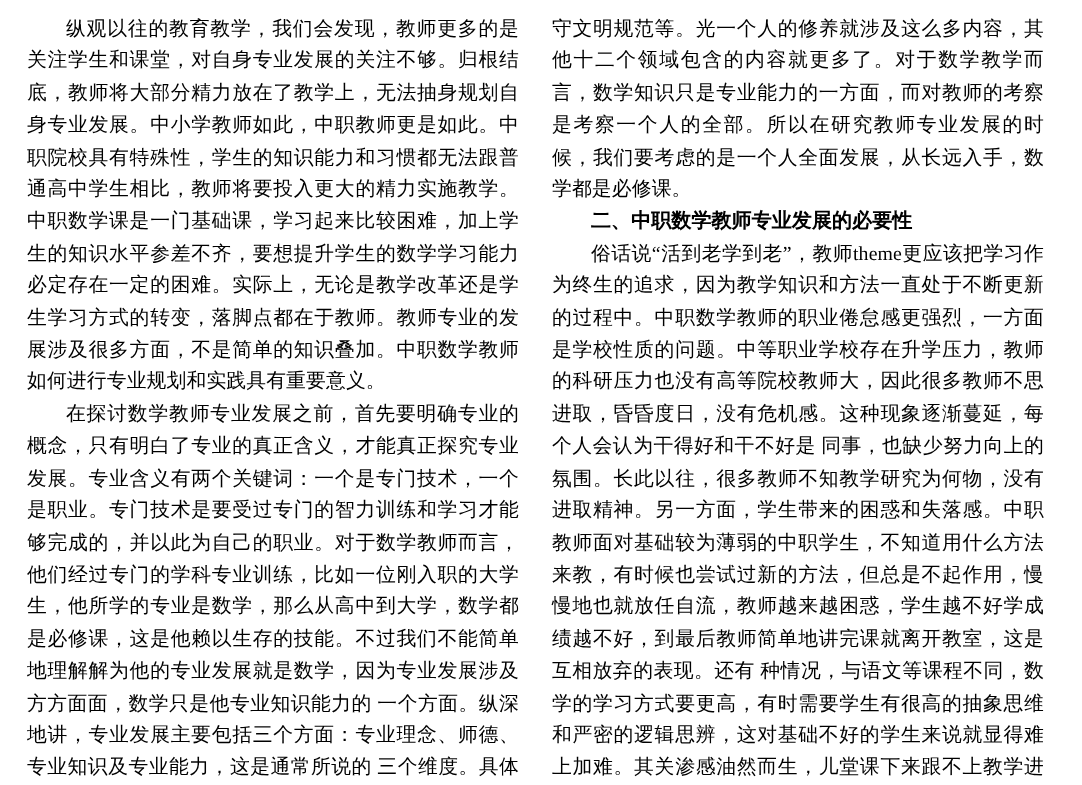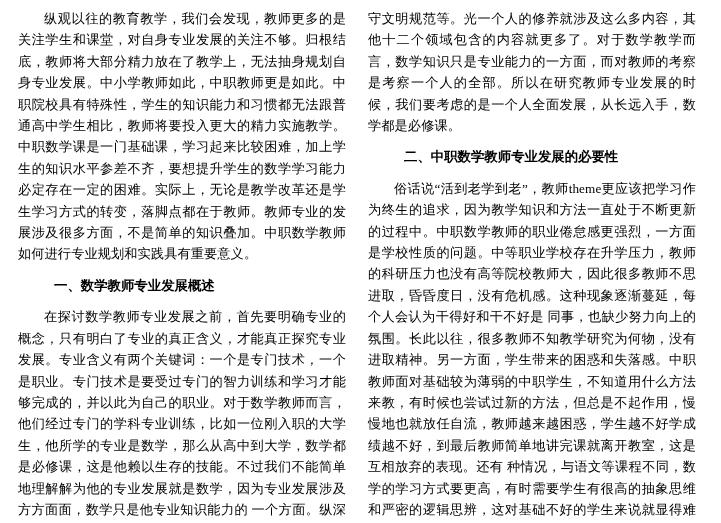--- a/index.html
+++ b/index.html
@@ -36,37 +36,36 @@
     font-size: 13.2px;
     line-height: 21.4px;
     text-align: justify;
     text-justify: inter-ideograph;
     letter-spacing: 0.1px;
   }
   p.indent {
     text-indent: 26px;
   }
   h2.heading {
-    margin: 10px;
+    margin: 0;
     font-size: 13.4px;
     line-height: 21.4px;
     font-weight: bold;
     text-indent: 26px;
     text-align: left;
   }
 </style>
 </head>
 <body>
 
 <div class="page">
   <div class="columns">
 
     <div class="col">
       <p class="indent">纵观以往的教育教学，我们会发现，教师更多的是关注学生和课堂，对自身专业发展的关注不够。归根结底，教师将大部分精力放在了教学上，无法抽身规划自身专业发展。中小学教师如此，中职教师更是如此。中职院校具有特殊性，学生的知识能力和习惯都无法跟普通高中学生相比，教师将要投入更大的精力实施教学。中职数学课是一门基础课，学习起来比较困难，加上学生的知识水平参差不齐，要想提升学生的数学学习能力必定存在一定的困难。实际上，无论是教学改革还是学生学习方式的转变，落脚点都在于教师。教师专业的发展涉及很多方面，不是简单的知识叠加。中职数学教师如何进行专业规划和实践具有重要意义。</p>
-      <h2 class="heading">一、数学教师专业发展概述</h2>
       <p class="indent">在探讨数学教师专业发展之前，首先要明确专业的概念，只有明白了专业的真正含义，才能真正探究专业发展。专业含义有两个关键词：一个是专门技术，一个是职业。专门技术是要受过专门的智力训练和学习才能够完成的，并以此为自己的职业。对于数学教师而言，他们经过专门的学科专业训练，比如一位刚入职的大学生，他所学的专业是数学，那么从高中到大学，数学都是必修课，这是他赖以生存的技能。不过我们不能简单地理解解为他的专业发展就是数学，因为专业发展涉及方方面面，数学只是他专业知识能力的 一个方面。纵深地讲，专业发展主要包括三个方面：专业理念、师德、专业知识及专业能力，这是通常所说的 三个维度。具体来分的话，三个维度</p>
     </div>
 
     <div class="col">
       <p>守文明规范等。光一个人的修养就涉及这么多内容，其他十二个领域包含的内容就更多了。对于数学教学而言，数学知识只是专业能力的一方面，而对教师的考察是考察一个人的全部。所以在研究教师专业发展的时候，我们要考虑的是一个人全面发展，从长远入手，数学都是必修课。</p>
       <h2 class="heading">二、中职数学教师专业发展的必要性</h2>
       <p class="indent">俗话说“活到老学到老”，教师theme更应该把学习作为终生的追求，因为教学知识和方法一直处于不断更新的过程中。中职数学教师的职业倦怠感更强烈，一方面是学校性质的问题。中等职业学校存在升学压力，教师的科研压力也没有高等院校教师大，因此很多教师不思进取，昏昏度日，没有危机感。这种现象逐渐蔓延，每个人会认为干得好和干不好是 同事，也缺少努力向上的氛围。长此以往，很多教师不知教学研究为何物，没有进取精神。另一方面，学生带来的困惑和失落感。中职教师面对基础较为薄弱的中职学生，不知道用什么方法来教，有时候也尝试过新的方法，但总是不起作用，慢慢地也就放任自流，教师越来越困惑，学生越不好学成绩越不好，到最后教师简单地讲完课就离开教室，这是互相放弃的表现。还有  种情况，与语文等课程不同，数学的学习方式要更高，有时需要学生有很高的抽象思维和严密的逻辑思辨，这对基础不好的学生来说就显得难上加难。其关渗感油然而生，儿堂课下来跟不上教学进度，与其自己把握了能否，不如自动放弃。学生虽然人在课堂，但实际上心早已</p>
     </div>
 
   </div>

